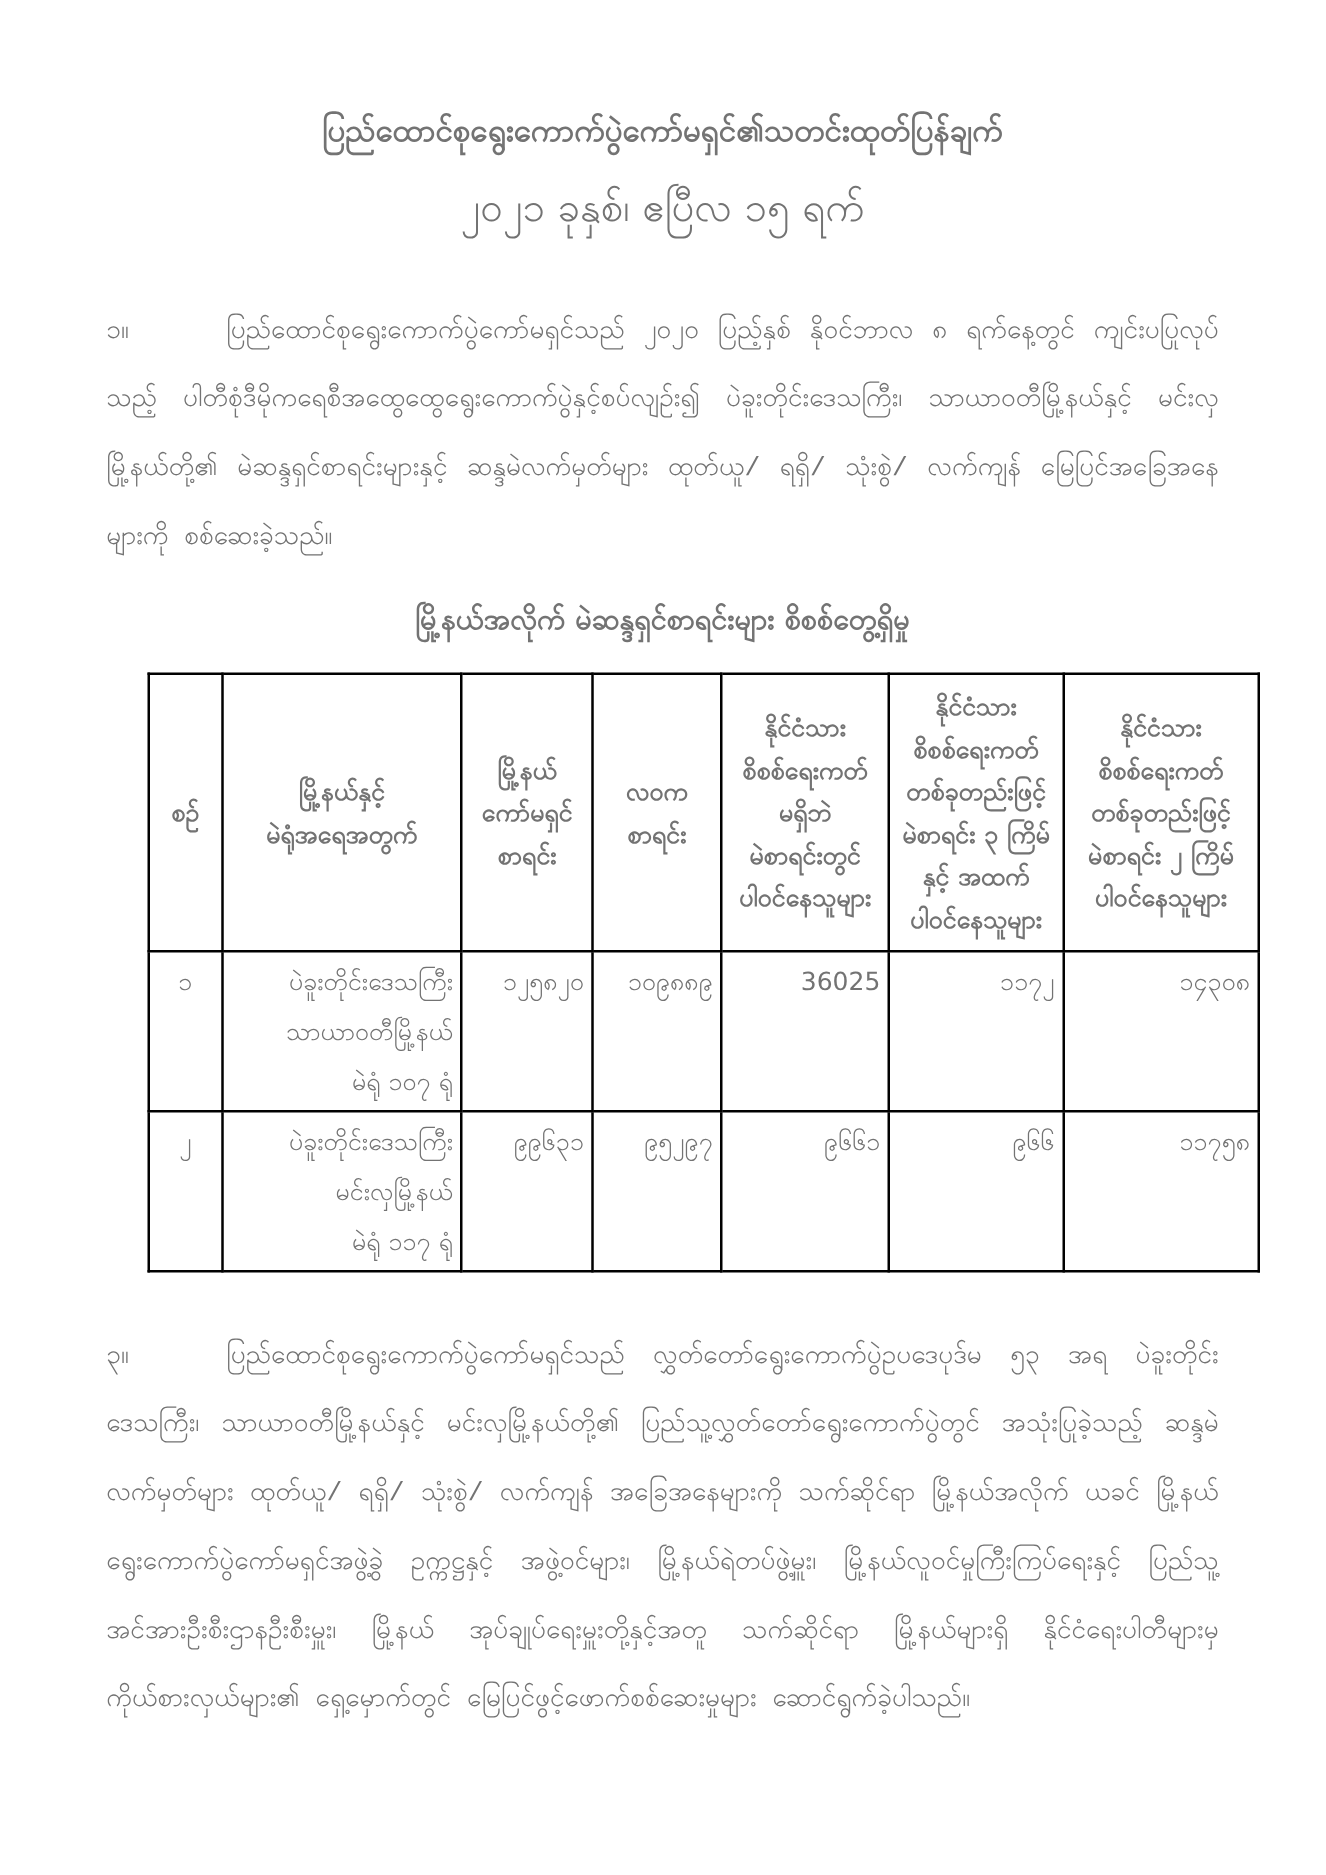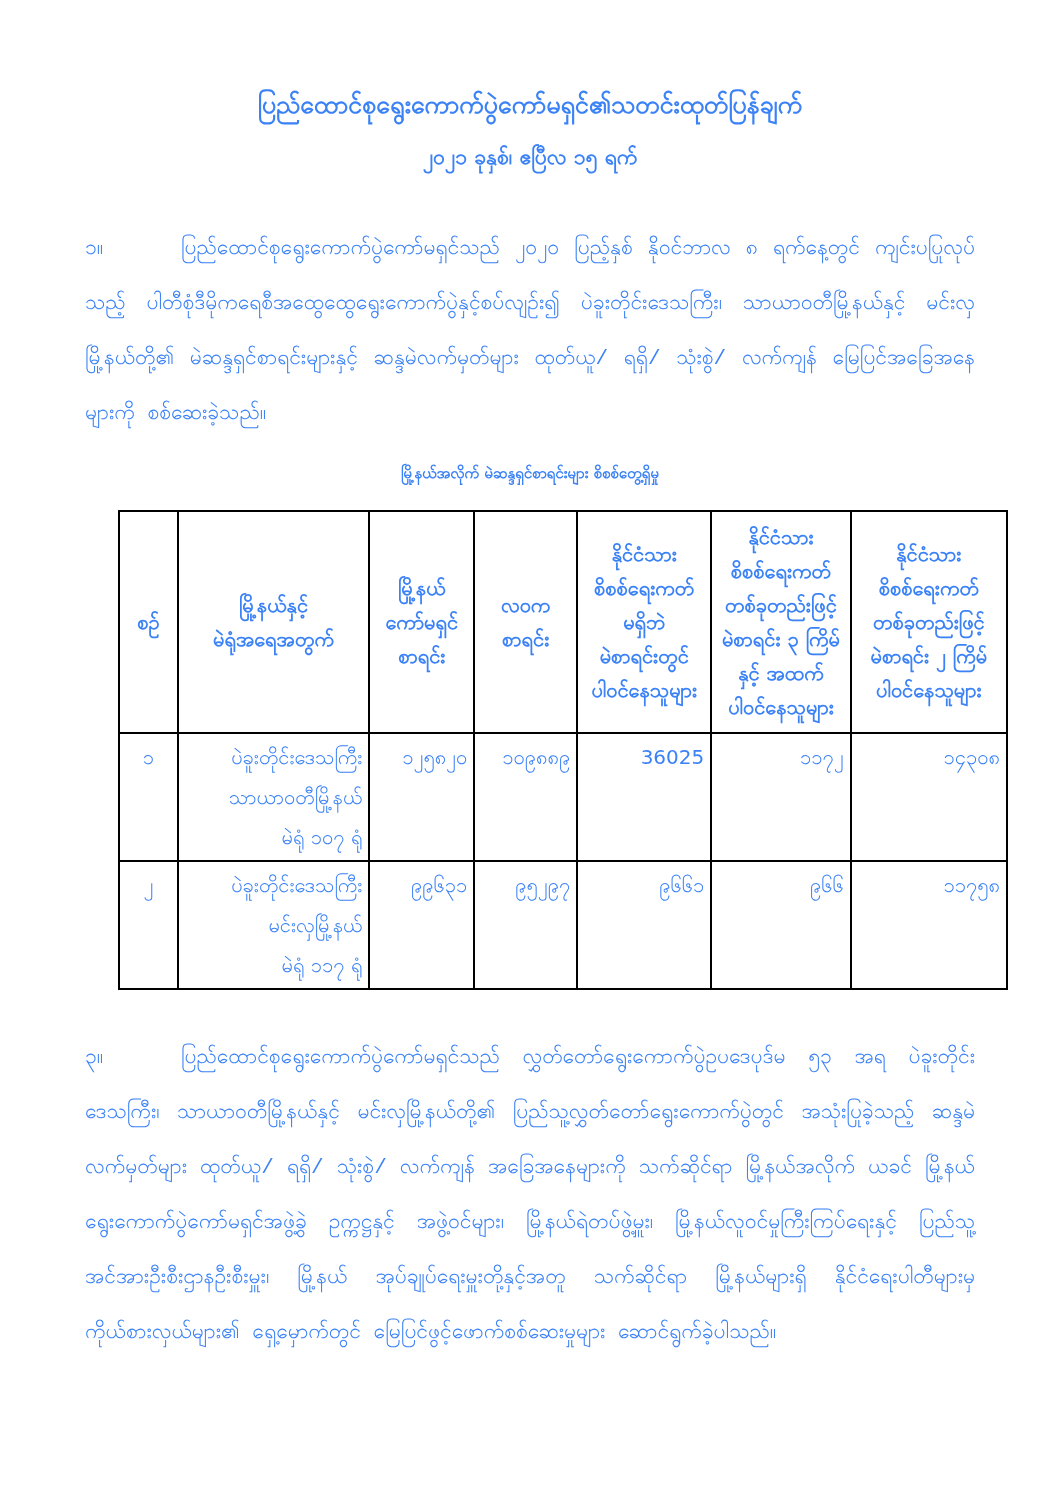--- a/index.html
+++ b/index.html
@@ -6,37 +6,37 @@
     margin: 0;
     padding: 0;
     background: #ffffff;
   }
   .page {
     position: relative;
     width: 1061px;
     height: 1500px;
     margin: 0 auto;
     background: #ffffff;
-    color: #3b82f6;
+    color: #737373;
     font-family: "DejaVu Sans", "Liberation Sans", sans-serif;
     box-sizing: border-box;
     padding: 86px 86px 0 85px;
     overflow: hidden;
   }
   .doc-title {
     text-align: center;
     font-weight: bold;
     font-size: 25px;
     line-height: 1.5;
     margin: 0;
   }
   .doc-date {
     text-align: center;
-    font-weight: bold;
-    font-size: 21px;
+    font-weight: normal;
+    font-size: 32px;
     line-height: 1.5;
     margin: 18px 0 0 0;
   }
   .para {
     font-size: 21px;
     line-height: 55px;
     text-align: justify;
     margin: 0;
     font-family: Liberation Mono, monospace;
   }
@@ -44,21 +44,21 @@
   .para-2 { margin-top: 10px; }
   .para-3 { margin-top: 40px; }
   .para-num {
     display: inline-block;
     width: 96px;
     vertical-align: baseline;
   }
   .table-title {
     text-align: center;
     font-weight: bold;
-    font-size: 15px;
+    font-size: 23px;
     margin: 22px 0 0 0;
     line-height: 1.4;
   }
   table.data-table {
     border-collapse: collapse;
     table-layout: fixed;
     width: 890px;
     margin: 26px 0 0 33px;
     font-size: 20px;
   }

